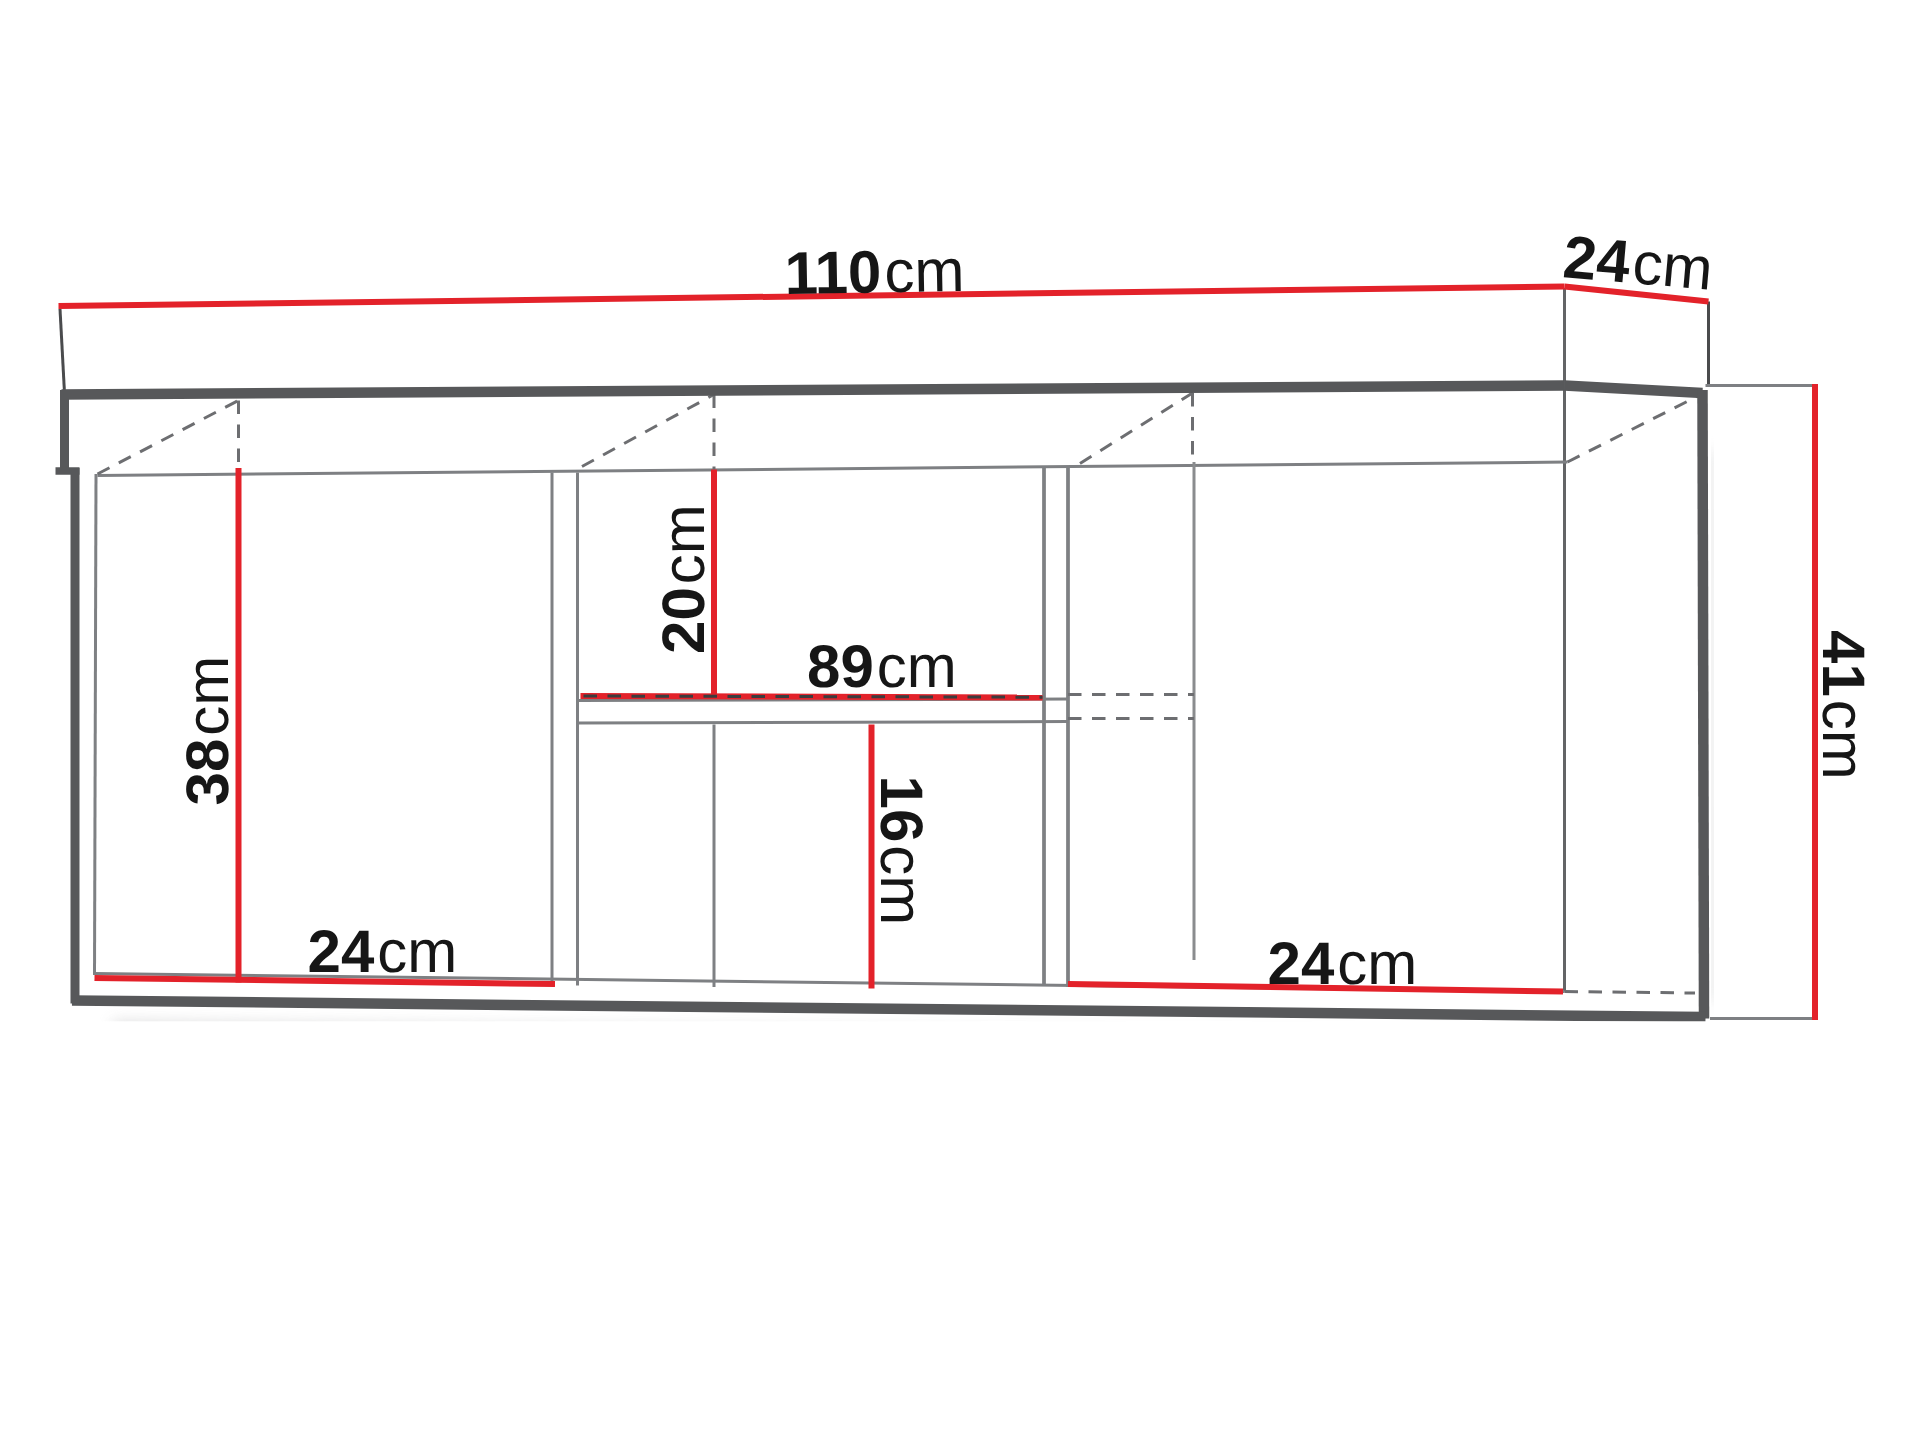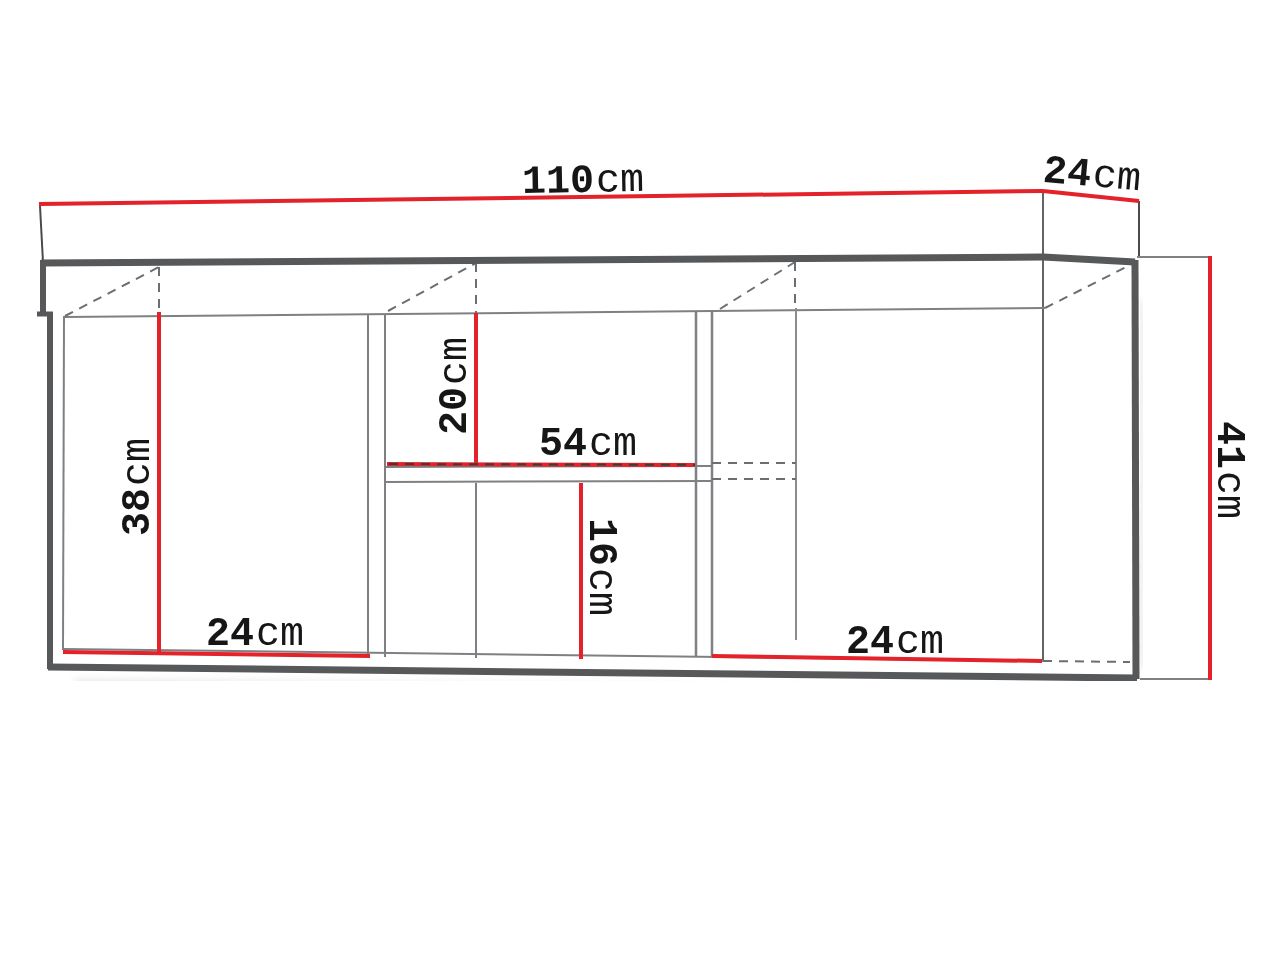--- a/index.html
+++ b/index.html
@@ -1,21 +1,21 @@
 <!DOCTYPE html>
 <html><head>
 <meta charset="utf-8">
 <style>
   html,body{margin:0;padding:0;background:#ffffff;}
   .canvas{
     position:relative;
     width:1280px;height:681px;
     background:#ffffff;
     overflow:hidden;
-    font-family:Liberation Mono, monospace;
+    font-family:Liberation Sans, sans-serif;
   }
   .drawing{position:absolute;left:0;top:0;width:1280px;height:960px;}
   .dim-label{
     position:absolute;
     width:190px;height:50px;
     display:flex;align-items:center;justify-content:center;
     font-size:40px;line-height:1;
     color:#161616;white-space:nowrap;
     pointer-events:none;
   }
@@ -112,21 +112,21 @@
     <span class="num">38</span>
       <span class="unit">cm</span>
   </div>
 
   <div class="dim-label" style="left:361px;top:361px;transform:rotate(-90deg);">
     <span class="num">20</span>
       <span class="unit">cm</span>
   </div>
 
   <div class="dim-label" style="left:493px;top:420px;">
-    <span class="num">54</span>
+    <span class="num">89</span>
       <span class="unit">cm</span>
   </div>
 
   <div class="dim-label" style="left:505px;top:542px;transform:rotate(90deg);">
     <span class="num">16</span>
       <span class="unit">cm</span>
   </div>
 
   <div class="dim-label" style="left:160px;top:610px;">
     <span class="num">24</span>

